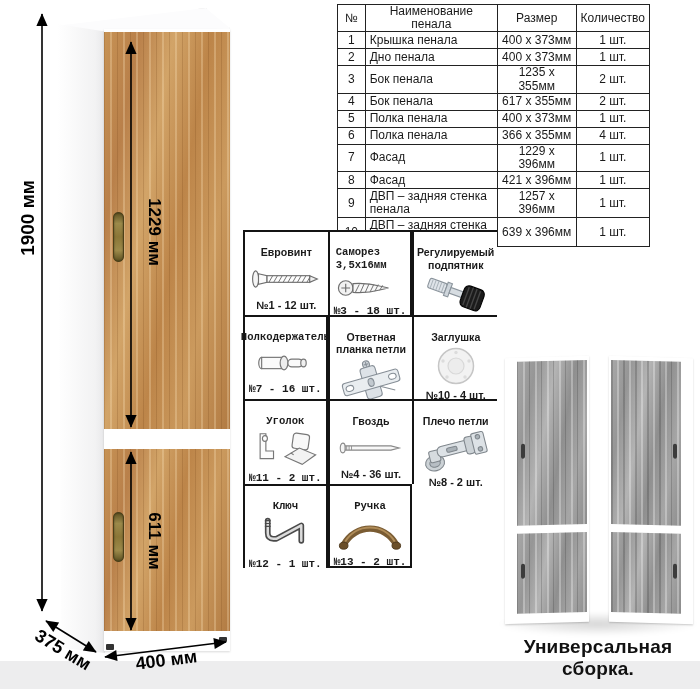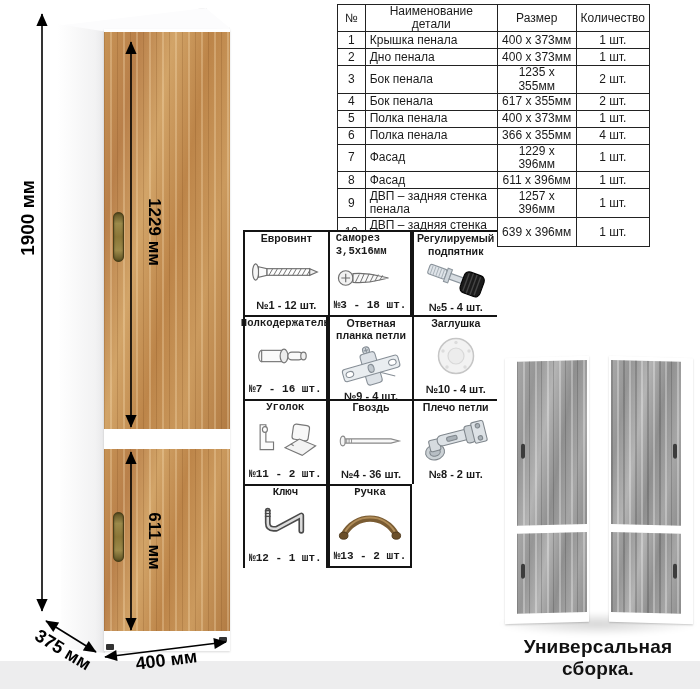--- a/index.html
+++ b/index.html
@@ -43,21 +43,21 @@
   #parts-table th,#parts-table td{border:1.5px solid #222;padding:0 4px;line-height:1.1;}
   #parts-table th{height:18px;font-weight:normal;text-align:center;}
   #parts-table td{height:16px;}
   #parts-table td.c{text-align:center;}
   #parts-table tr.tall td{height:28px;}
 
   
   #hw-grid{left:243px;top:230px;display:grid;grid-template-columns:repeat(3,84.7px);
     grid-template-rows:repeat(5,84.5px);background:#fff;}
   .hw-cell{border-left:2px solid #141414;border-top:2px solid #141414;box-sizing:border-box;
-    display:flex;flex-direction:column;align-items:center;padding:0 2px 3px 2px;background:#fff;}
+    display:flex;flex-direction:column;align-items:center;padding:14px 2px 3px 2px;background:#fff;}
   .hw-cell.br{border-right:2px solid #141414;font-family:Liberation Mono, monospace;} .hw-cell.bb{border-bottom:2px solid #141414;}
   .hw-title{font-size:10.6px;font-weight:bold;text-align:center;line-height:1.18;}
   .hw-title.ta-l{align-self:flex-start;text-align:left;padding-left:4px;}
   .hw-icon{flex:1;display:flex;align-items:center;justify-content:center;width:100%;}
   .hw-count{font-size:11px;font-weight:bold;margin-bottom:1px;}
 
   
   #assembly{left:503px;top:351px;width:192px;height:278px;}
   .gcab{position:absolute;top:6px;width:84px;height:266px;background:#fff;box-shadow:0 1px 2px rgba(0,0,0,.2);}
   .gcab.gl{left:2px;transform:skewY(-1.6deg);} .gcab.gr{right:2px;transform:skewY(1.6deg);}
@@ -116,21 +116,21 @@
 <table class="abs" id="parts-table">
   <colgroup>
       <col style="width:28px">
       <col style="width:134px">
       <col style="width:80px">
       <col style="width:71px">
     </colgroup>
   <thead>
     <tr>
       <th>№</th>
-      <th>Наименование детали</th>
+      <th>Наименование пенала</th>
       <th>Размер</th>
       <th>Количество</th>
     </tr>
   </thead>
   <tbody>
     <tr>
         <td class="c">1</td>
         <td>Крышка пенала</td>
         <td class="c">400 х 373мм</td>
         <td class="c">1 шт.</td>
@@ -167,21 +167,21 @@
       </tr>
     <tr>
         <td class="c">7</td>
         <td>Фасад</td>
         <td class="c">1229 х 396мм</td>
         <td class="c">1 шт.</td>
       </tr>
     <tr>
         <td class="c">8</td>
         <td>Фасад</td>
-        <td class="c">611 х 396мм</td>
+        <td class="c">421 х 396мм</td>
         <td class="c">1 шт.</td>
       </tr>
     <tr class="tall">
         <td class="c">9</td>
         <td>ДВП – задняя стенка пенала</td>
         <td class="c">1257 х 396мм</td>
         <td class="c">1 шт.</td>
       </tr>
     <tr class="tall">
         <td class="c">10</td>

